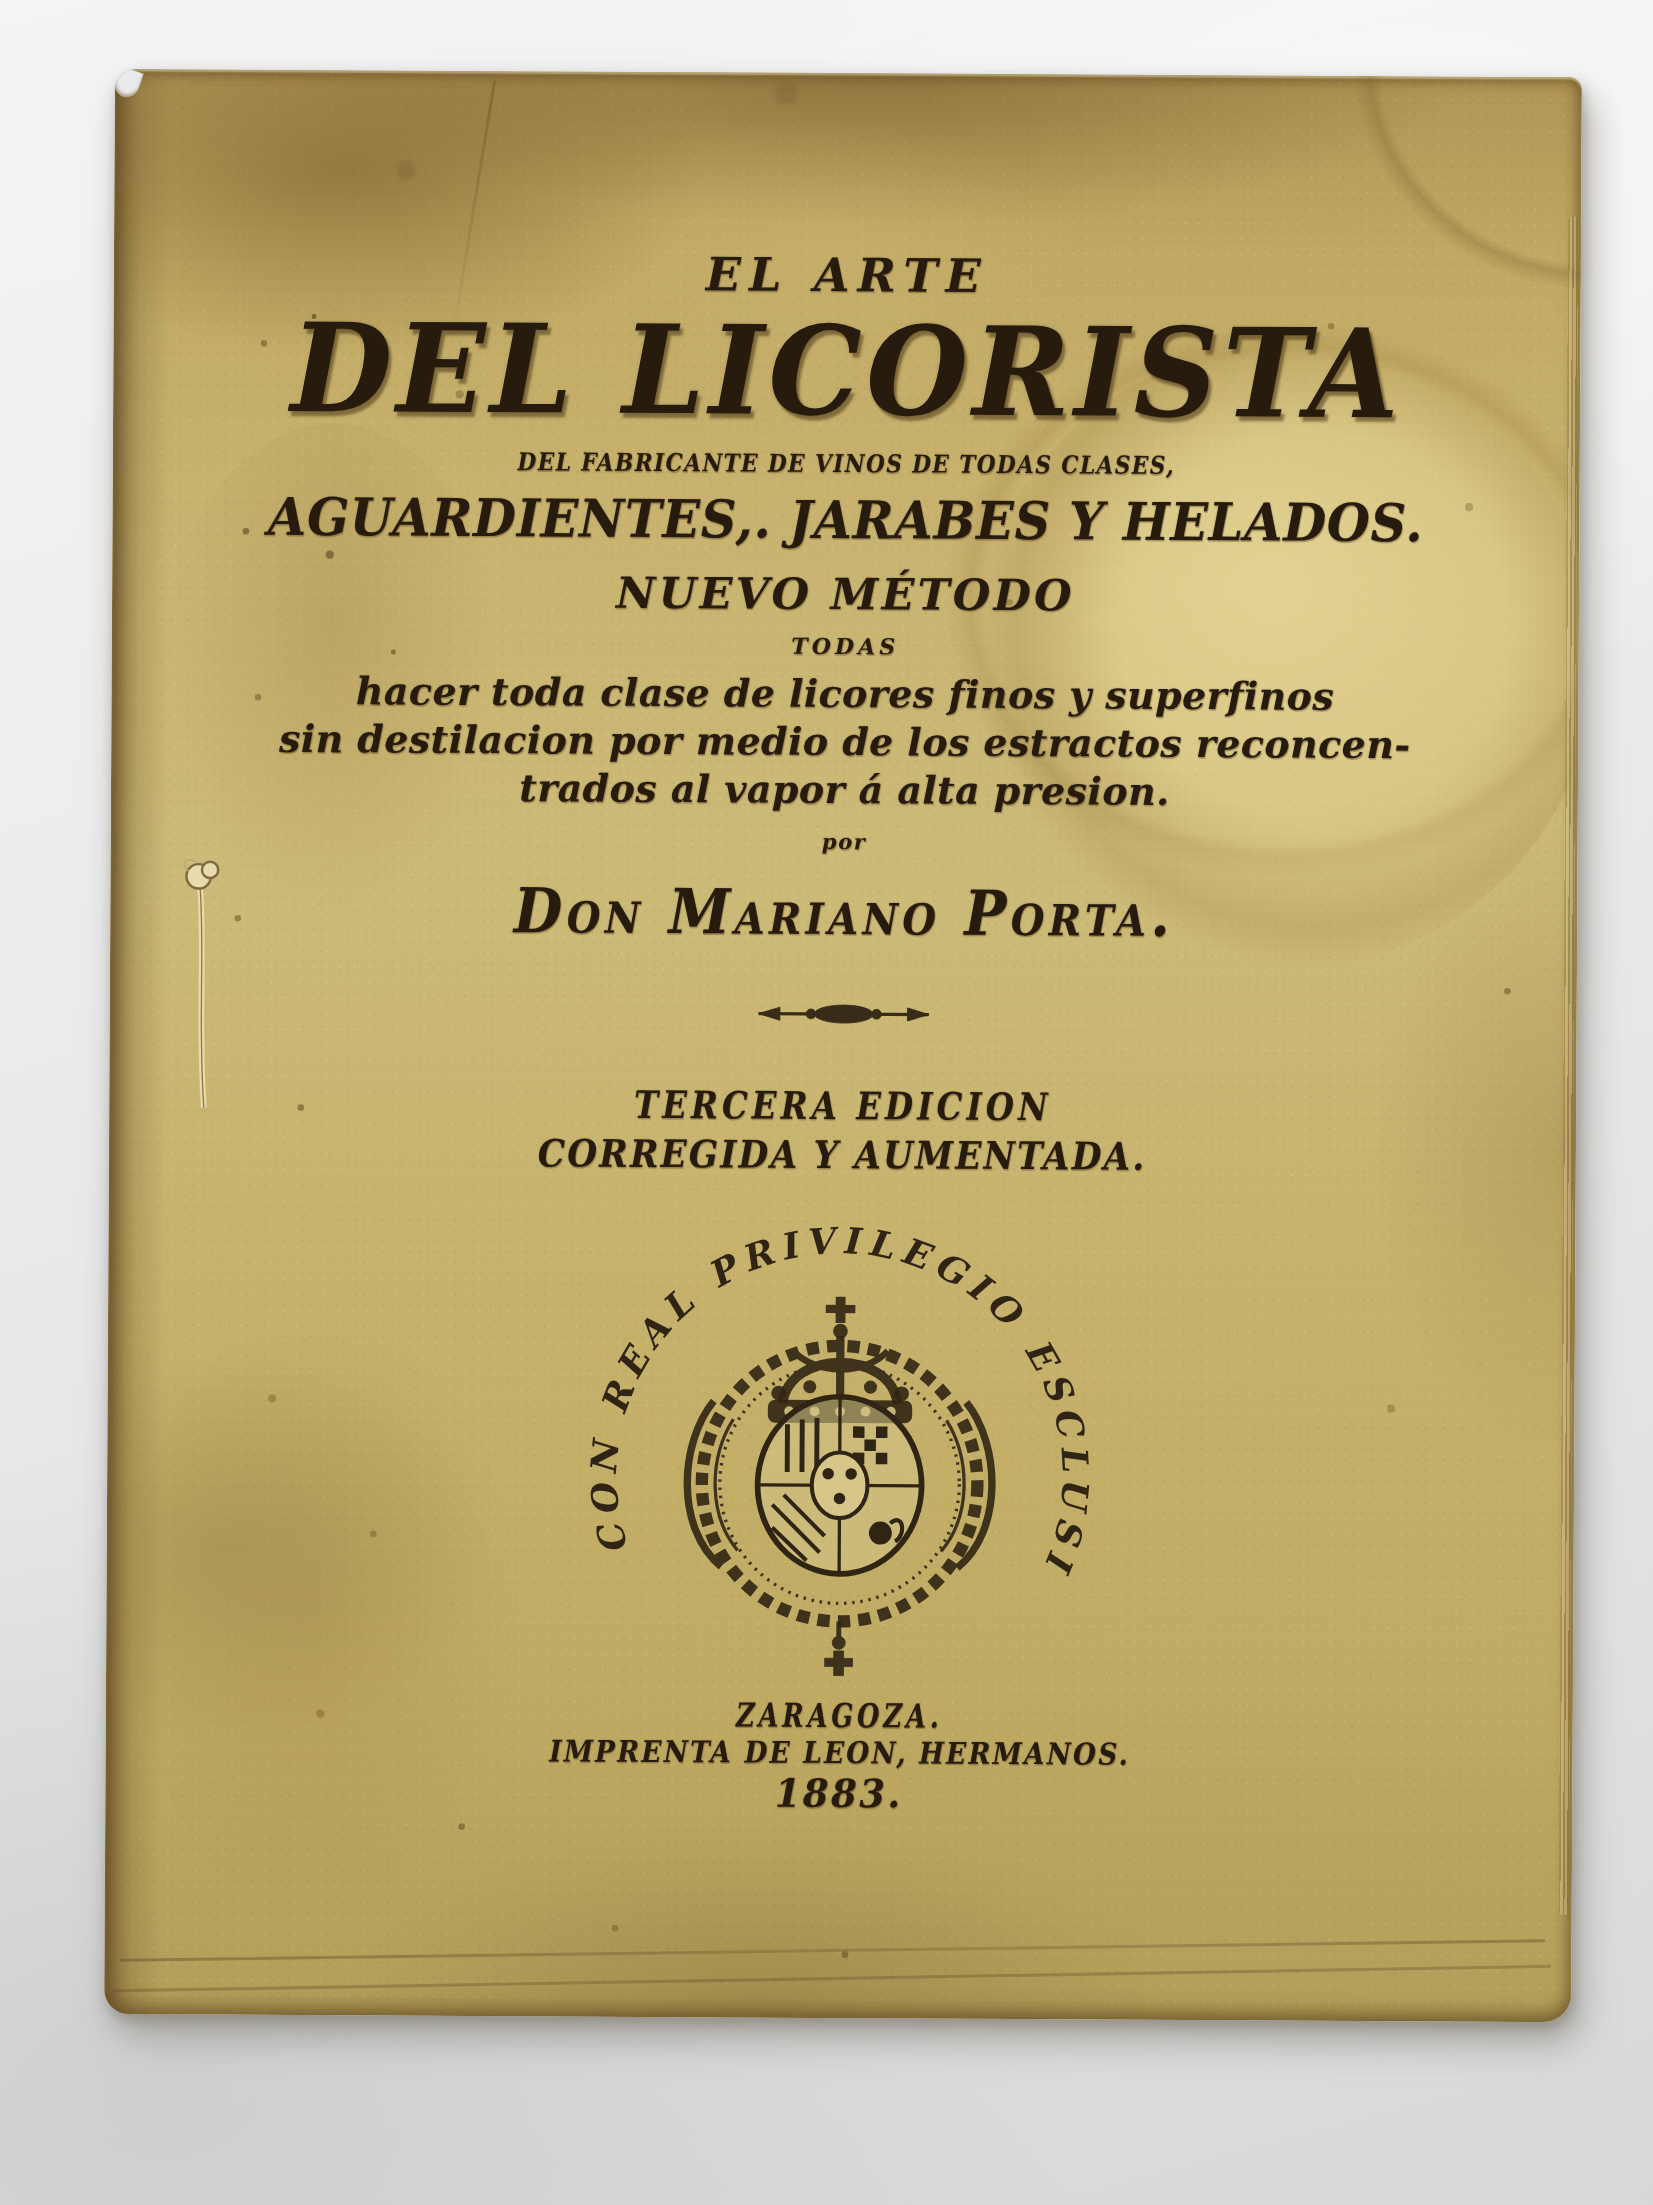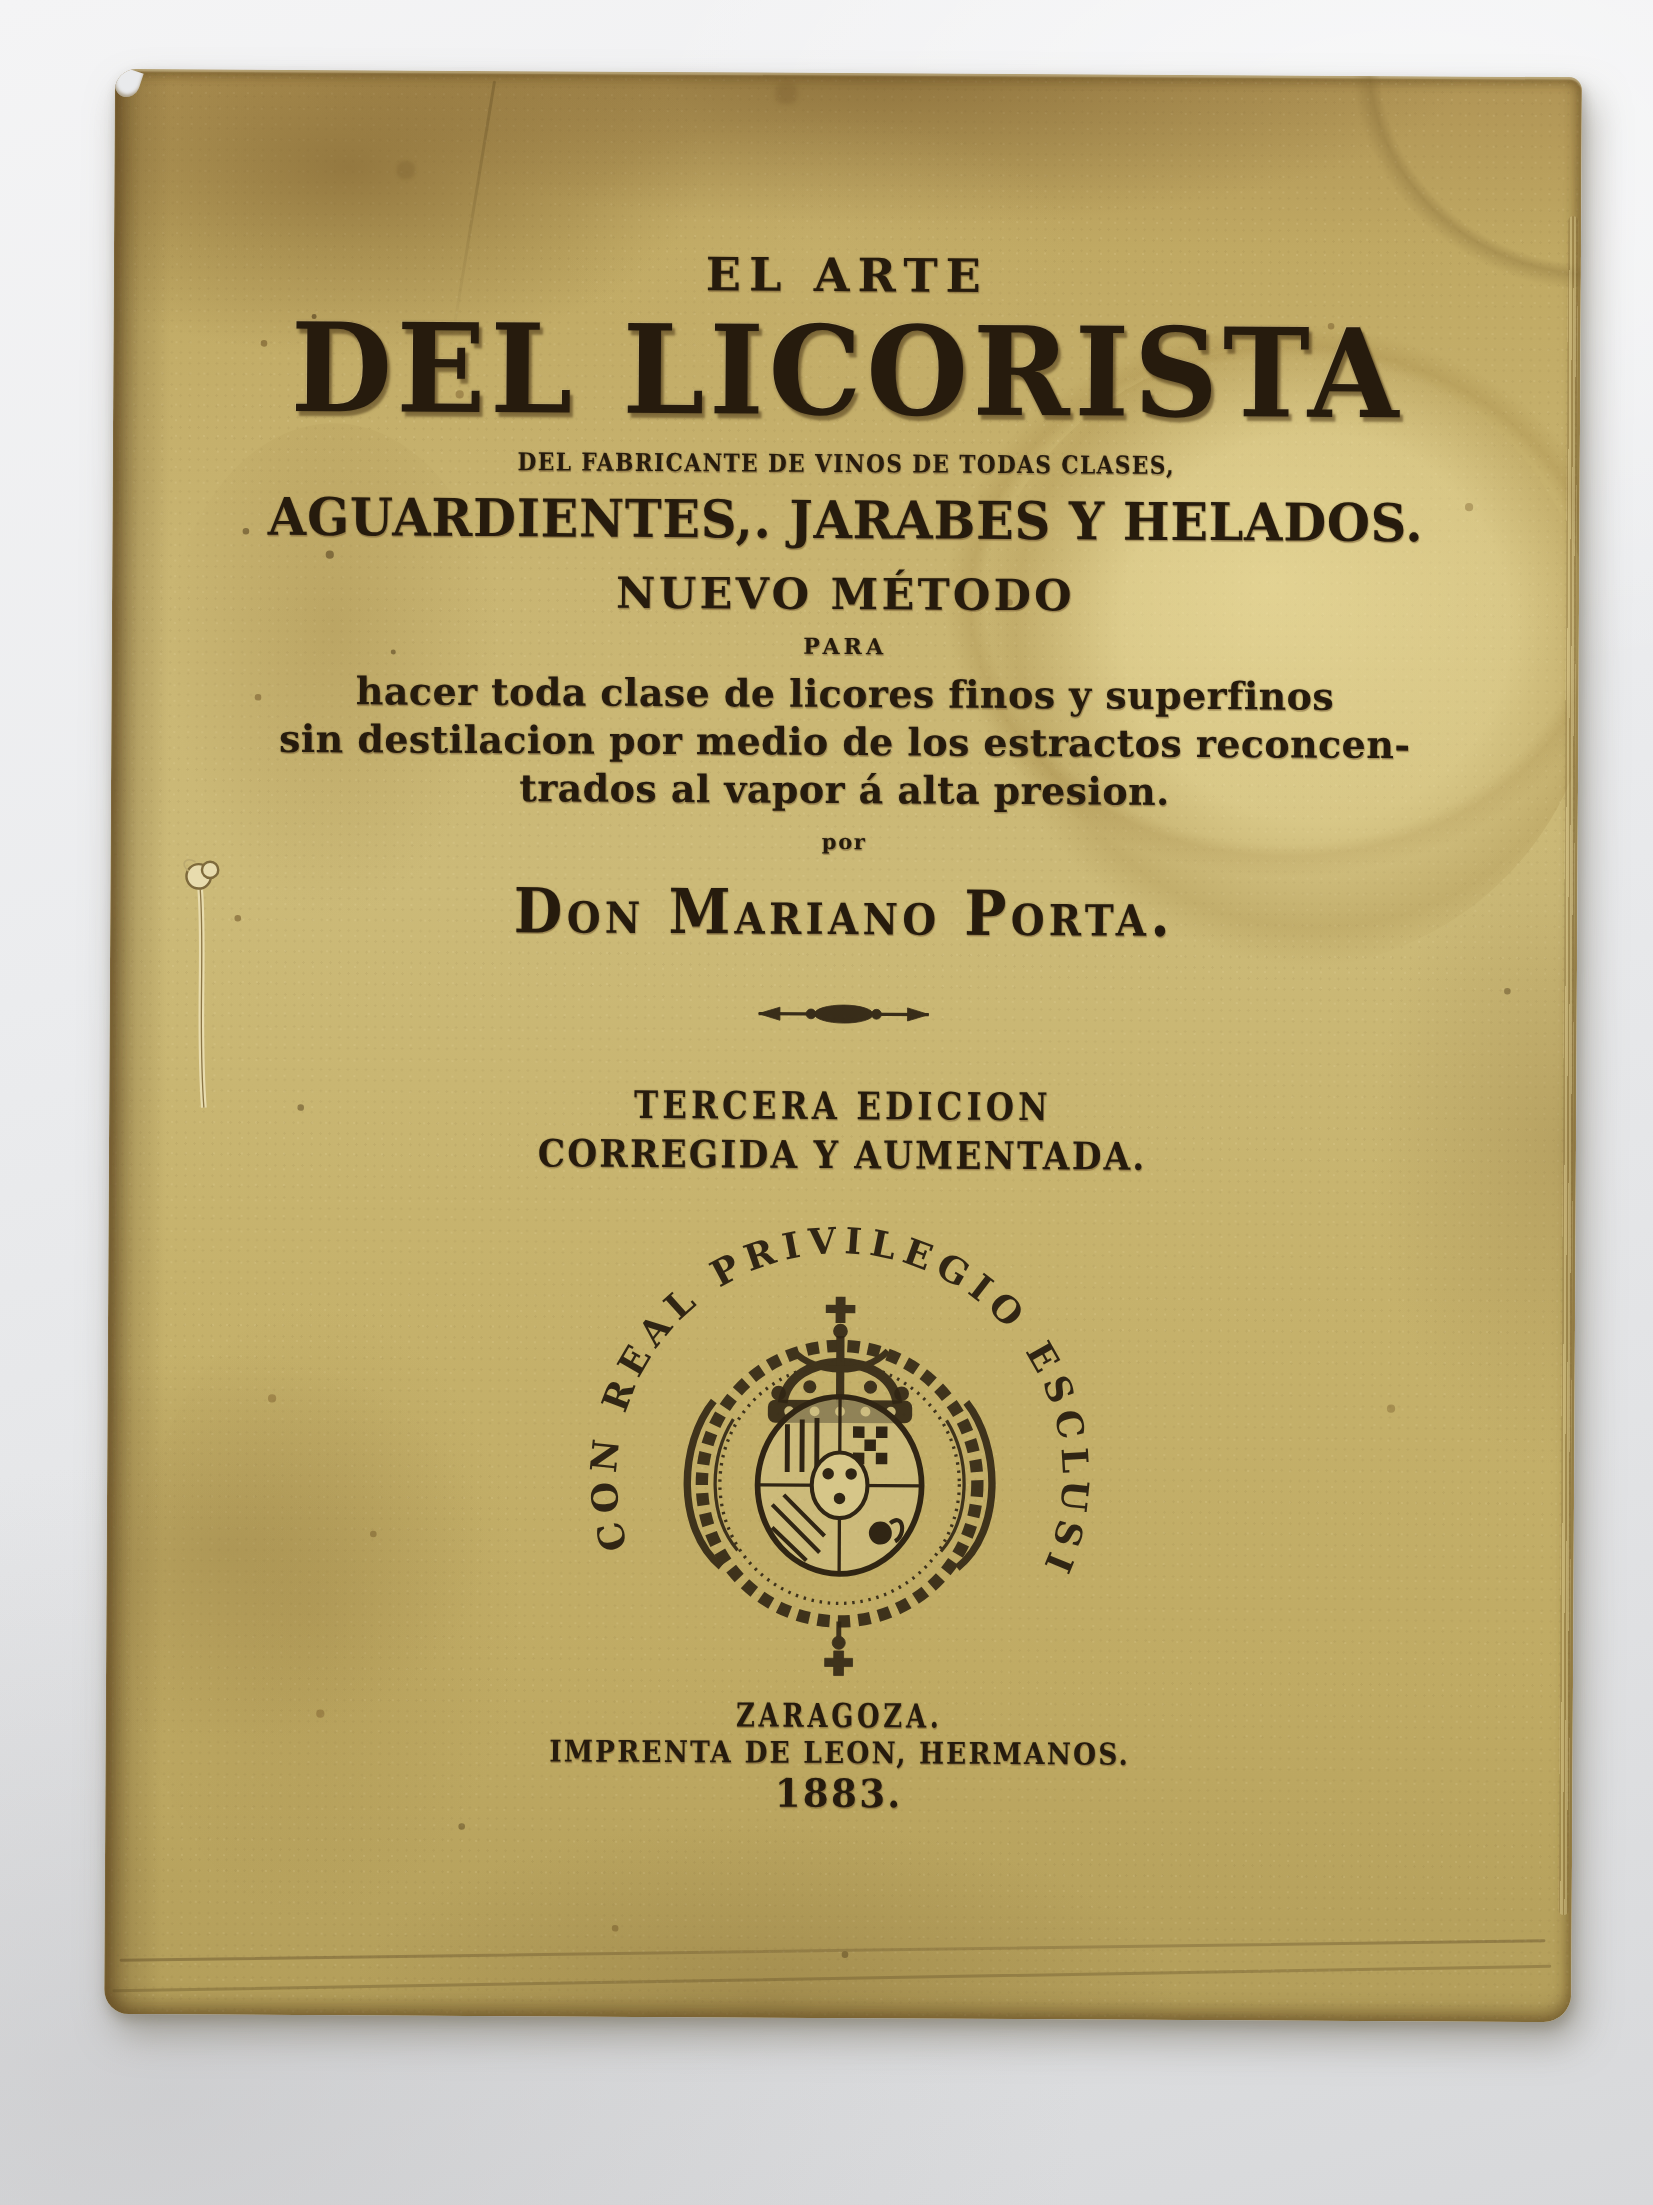--- a/index.html
+++ b/index.html
@@ -1,21 +1,21 @@
 <!DOCTYPE html>
 <html style="font-size:13px"><head>
 <meta charset="utf-8">
 <style>
   html,body{margin:0;padding:0;background:#dcdddf;}
   .photo{position:relative;width:1654px;height:2205px;overflow:hidden;
     background:
       radial-gradient(ellipse 1148px 738px at 85% 8%, rgba(255,255,255,.55), transparent 70%),
       radial-gradient(ellipse 1312px 902px at 10% 95%, rgba(190,190,192,.5), transparent 70%),
       linear-gradient(165deg,#f4f4f5 0%,#ebecee 38%,#e2e3e5 70%,#d7d8da 100%);
-    font-family:"DejaVu Serif","Liberation Serif",serif;}
+    font-family:"DejaVu Serif","Liberation Serif",serif;font-style:italic;}
   
   .book{position:absolute;left:115px;top:69px;width:1467px;height:1945px;overflow:hidden;
     transform:rotate(.32deg);transform-origin:top left;
     border-radius:21px 13px 28px 24.6px;
     background:
       radial-gradient(ellipse 508px 271px at 16% 5%, rgba(118,88,40,.55), transparent 70%),
       radial-gradient(ellipse 779px 205px at 52% 0%, rgba(110,82,38,.48), transparent 75%),
       radial-gradient(ellipse 459px 377px at 79% 26%, rgba(238,224,162,.48), transparent 64%),
       radial-gradient(ellipse 525px 426px at 80% 27%, transparent 57%, rgba(150,120,55,.22) 60%, transparent 65%),
       radial-gradient(ellipse 271px 459px at 99% 55%, rgba(150,125,70,.34), transparent 70%),
@@ -125,21 +125,21 @@
       <circle cx="26" cy="26" r="15" fill="#e8dcae" stroke="#7e6a3c" stroke-width="3"></circle>
       <circle cx="40" cy="18" r="10" fill="#e8dcae" stroke="#7e6a3c" stroke-width="3"></circle>
       <path d="M 14 20 C 2 10 10 2 22 8" fill="none" stroke="#bba96f" stroke-width="2"></path>
     </svg>
 
     <div class="line pretitle"><span class="txt">EL ARTE</span></div>
     <div class="line title"><span class="txt">DEL LICORISTA</span></div>
     <div class="line fabricante"><span class="txt">DEL FABRICANTE DE VINOS DE TODAS CLASES,</span></div>
     <div class="line aguardientes"><span class="txt">AGUARDIENTES,. JARABES Y HELADOS.</span></div>
     <div class="line nuevo"><span class="txt">NUEVO MÉTODO</span></div>
-    <div class="line para"><span class="txt">PARA</span></div>
+    <div class="line para"><span class="txt">TODAS</span></div>
     <div class="line desc">
       <span class="txt">hacer toda clase de licores finos y superfinos</span><br>
       <span class="txt">sin destilacion por medio de los estractos reconcen-</span><br>
       <span class="txt">trados al vapor á alta presion.</span>
     </div>
     <div class="line por"><span class="txt">por</span></div>
     <div class="line author"><span class="txt">Don Mariano Porta.</span></div>
 
     <div class="line divider-line">
       <svg width="180" height="36" viewBox="0 0 220 44">

